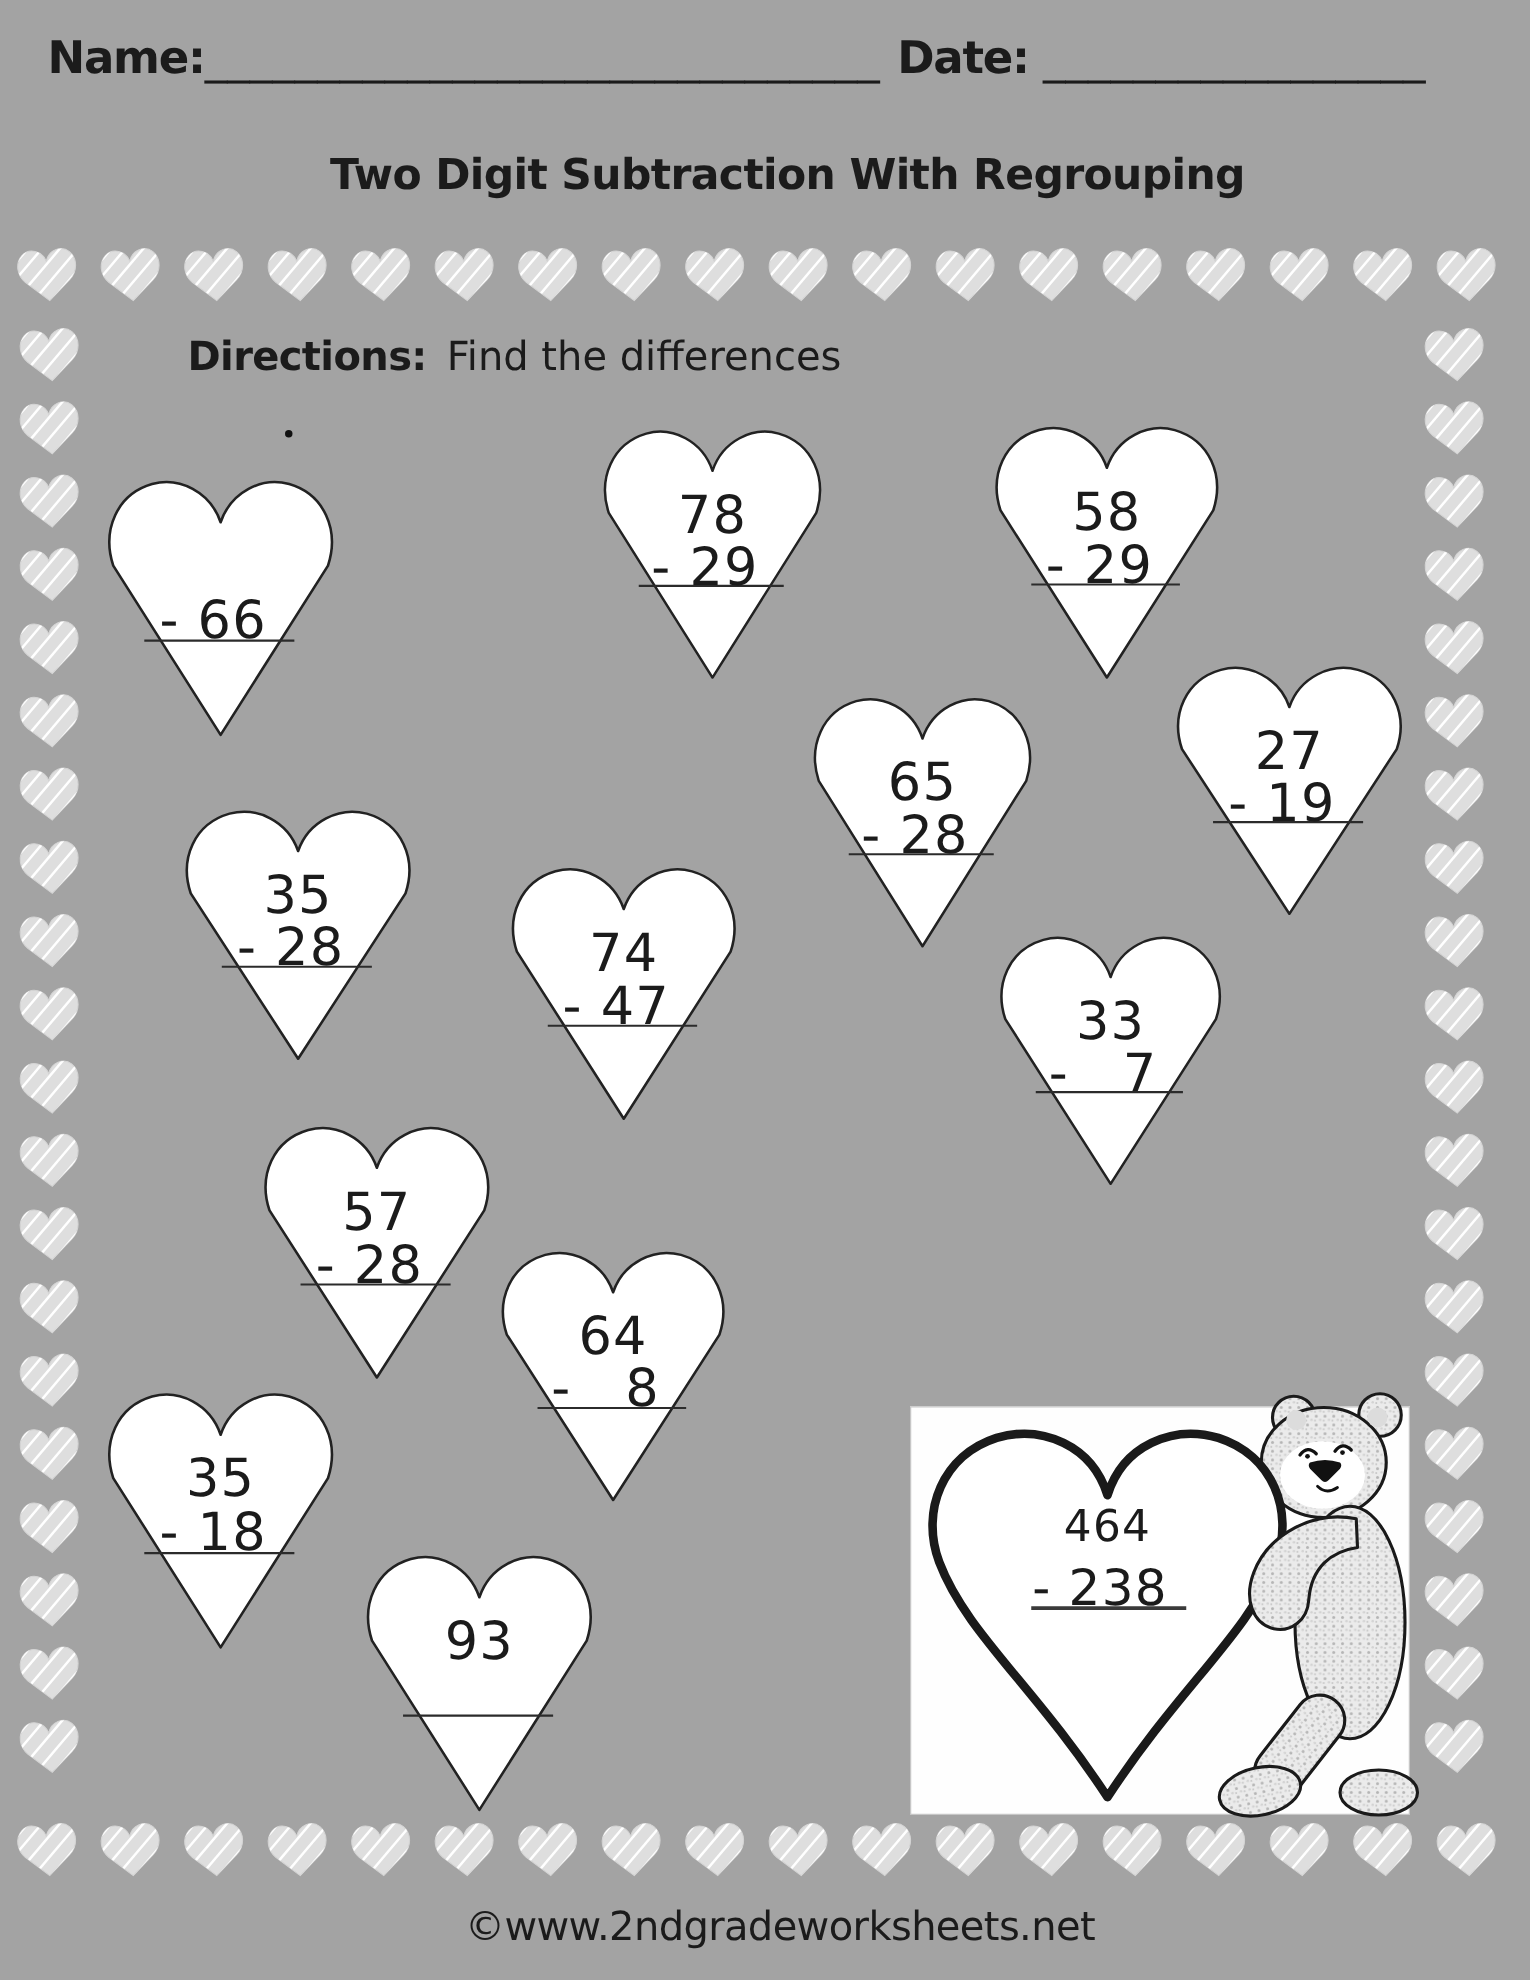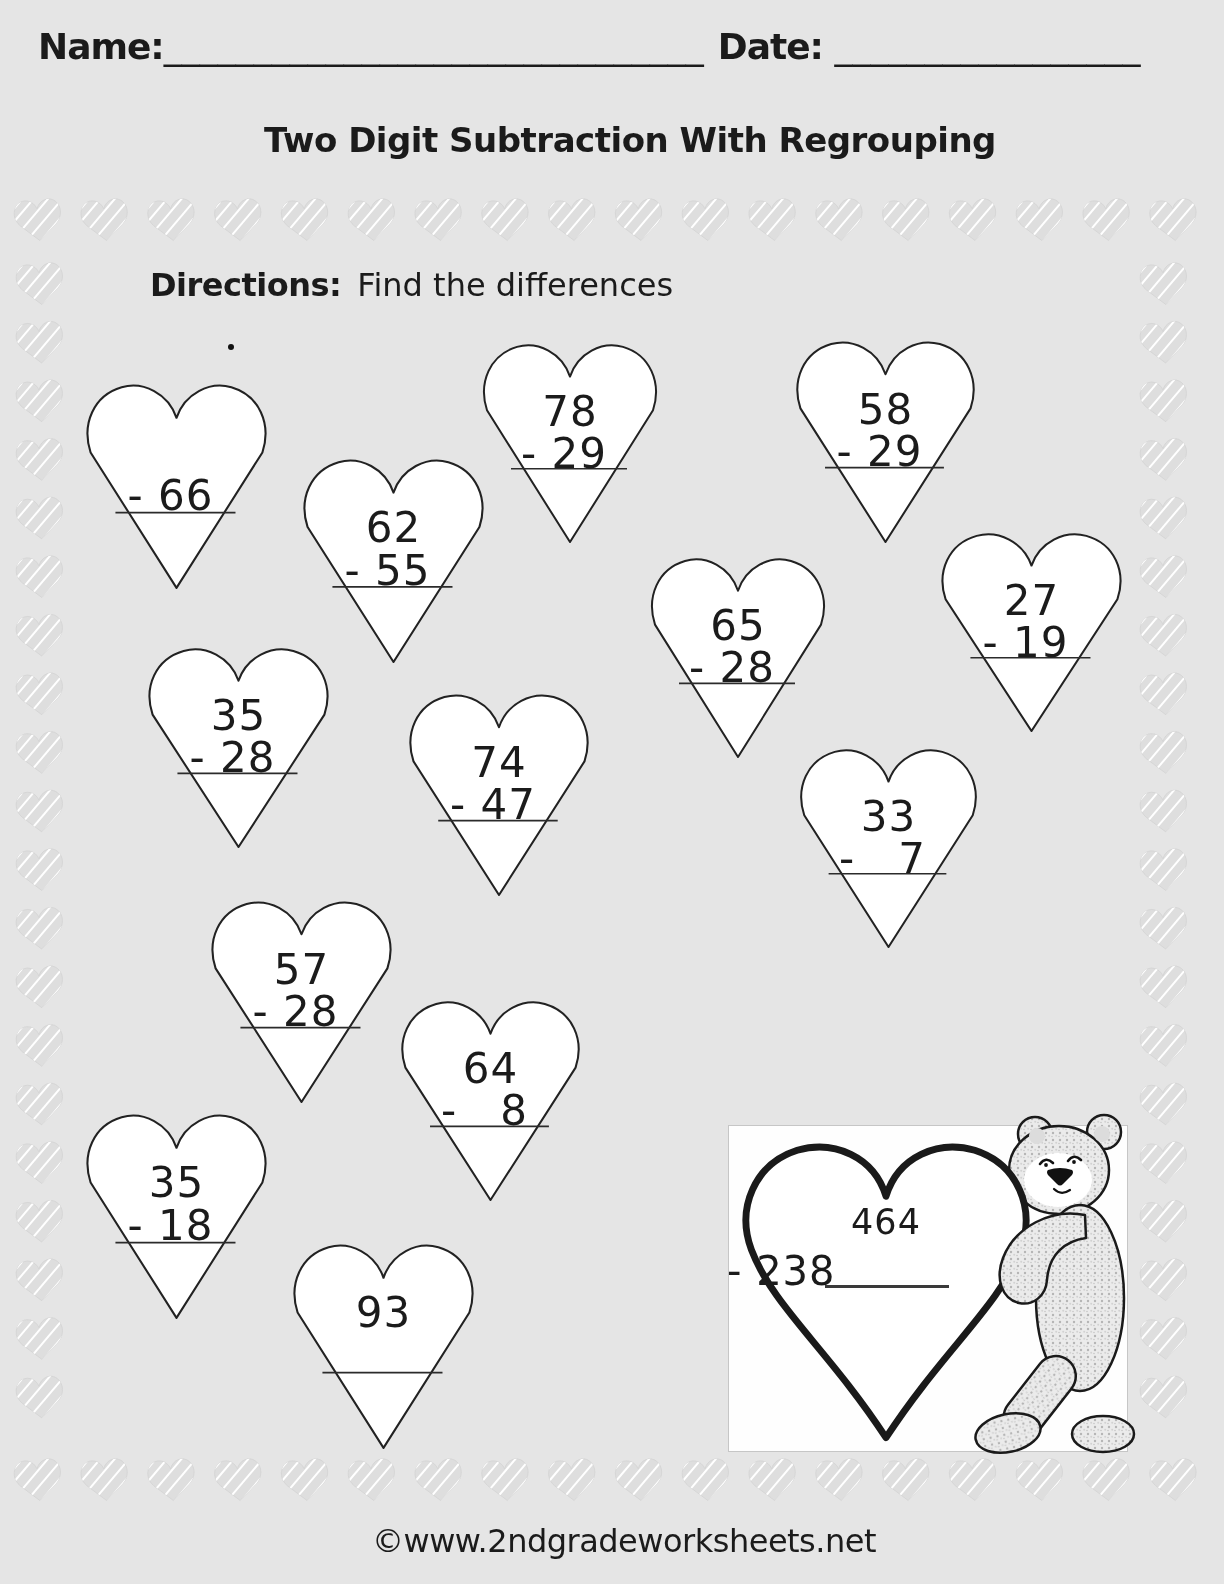--- a/index.html
+++ b/index.html
@@ -1,18 +1,18 @@
 <!DOCTYPE html>
 <html><head>
 <meta charset="utf-8">
 <title>Two Digit Subtraction With Regrouping</title>
 <style>
   html,body { margin:0; padding:0; background:#ffffff; }
   .page {
-    position:relative; width:1224px; height:1584px; background:#e5e5e5;
+    position:relative; width:1224px; height:1584px; background:#a3a3a3;
     font-family:"DejaVu Sans", sans-serif; color:#1b1b1b; overflow:hidden;
   }
   
   #border-hearts { position:absolute; left:0; top:0; width:1224px; height:1584px; z-index:0; }
 
   
   .hdr { position:absolute; left:38px; top:26px; font-size:36px; white-space:nowrap; z-index:4; }
   .hdr .lbl { font-weight:700; letter-spacing:-1px; }
   .hdr .line { font-weight:400; letter-spacing:0; }
   .hdr .date-group { margin-left:14px; }
@@ -41,21 +41,21 @@
   }
 
   
   .bonus-box { position:absolute; left:728px; top:1125px; width:400px; height:327px;
     border:1.5px solid #c6c6c6; box-sizing:border-box; z-index:5; background:#fefefe; }
   .bear-svg { position:absolute; z-index:6; }
   .bear-front-svg { position:absolute; z-index:8; }
   .bonus-heart { position:absolute; left:733px; top:1135px; width:306px; height:318px; z-index:7; }
   .bonus-heart .bh-outline { position:absolute; left:0; top:0; width:100%; height:100%; }
   .b-top { position:absolute; left:0; right:0; top:70px; text-align:center; font-size:35px; line-height:1; letter-spacing:1px; z-index:9; }
-  .b-sub { position:absolute; left:0; right:0; top:116px; font-size:40px; line-height:1; white-space:pre; letter-spacing:1px; z-index:9; transform:translateX(-6px); }
+  .b-sub { position:absolute; left:0; right:0; top:116px; text-align:center; font-size:40px; line-height:1; white-space:pre; letter-spacing:1px; z-index:9; transform:translateX(-6px); }
   .b-line { position:absolute; left:92px; top:150px; width:124px; height:3px; background:#3a3a3a; z-index:9; }
 
   .footer { position:absolute; left:0; right:0; top:1522px; text-align:center; font-size:32px; z-index:4; transform:translateX(12px); letter-spacing:-0.5px; }
 </style>
 </head>
 <body>
 
 <div class="page">
 
   <svg width="0" height="0" style="position:absolute" aria-hidden="true">
@@ -175,28 +175,20 @@
 
   <div class="dot"></div>
 
   <div class="ph" style="left:73px;top:373px;width:207px;height:220px;">
     <svg class="outline" viewBox="0 0 200 216" preserveAspectRatio="none">
         <use href="#pheart"></use>
         <line class="ans" x1="41" y1="137" x2="157" y2="137"></line>
       </svg>
     <div class="ph-sub">- 66</div>
   </div>
-  <div class="ph" style="left:290px;top:448px;width:207px;height:219px;">
-    <svg class="outline" viewBox="0 0 200 216" preserveAspectRatio="none">
-        <use href="#pheart"></use>
-        <line class="ans" x1="41" y1="137" x2="157" y2="137"></line>
-      </svg>
-    <div class="ph-top">62</div>
-    <div class="ph-sub">- 55</div>
-  </div>
   <div class="ph" style="left:470px;top:333px;width:200px;height:214px;">
     <svg class="outline" viewBox="0 0 200 216" preserveAspectRatio="none">
         <use href="#pheart"></use>
         <line class="ans" x1="41" y1="137" x2="157" y2="137"></line>
       </svg>
     <div class="ph-top">78</div>
     <div class="ph-sub">- 29</div>
   </div>
   <div class="ph" style="left:783px;top:330px;width:205px;height:217px;">
     <svg class="outline" viewBox="0 0 200 216" preserveAspectRatio="none">

